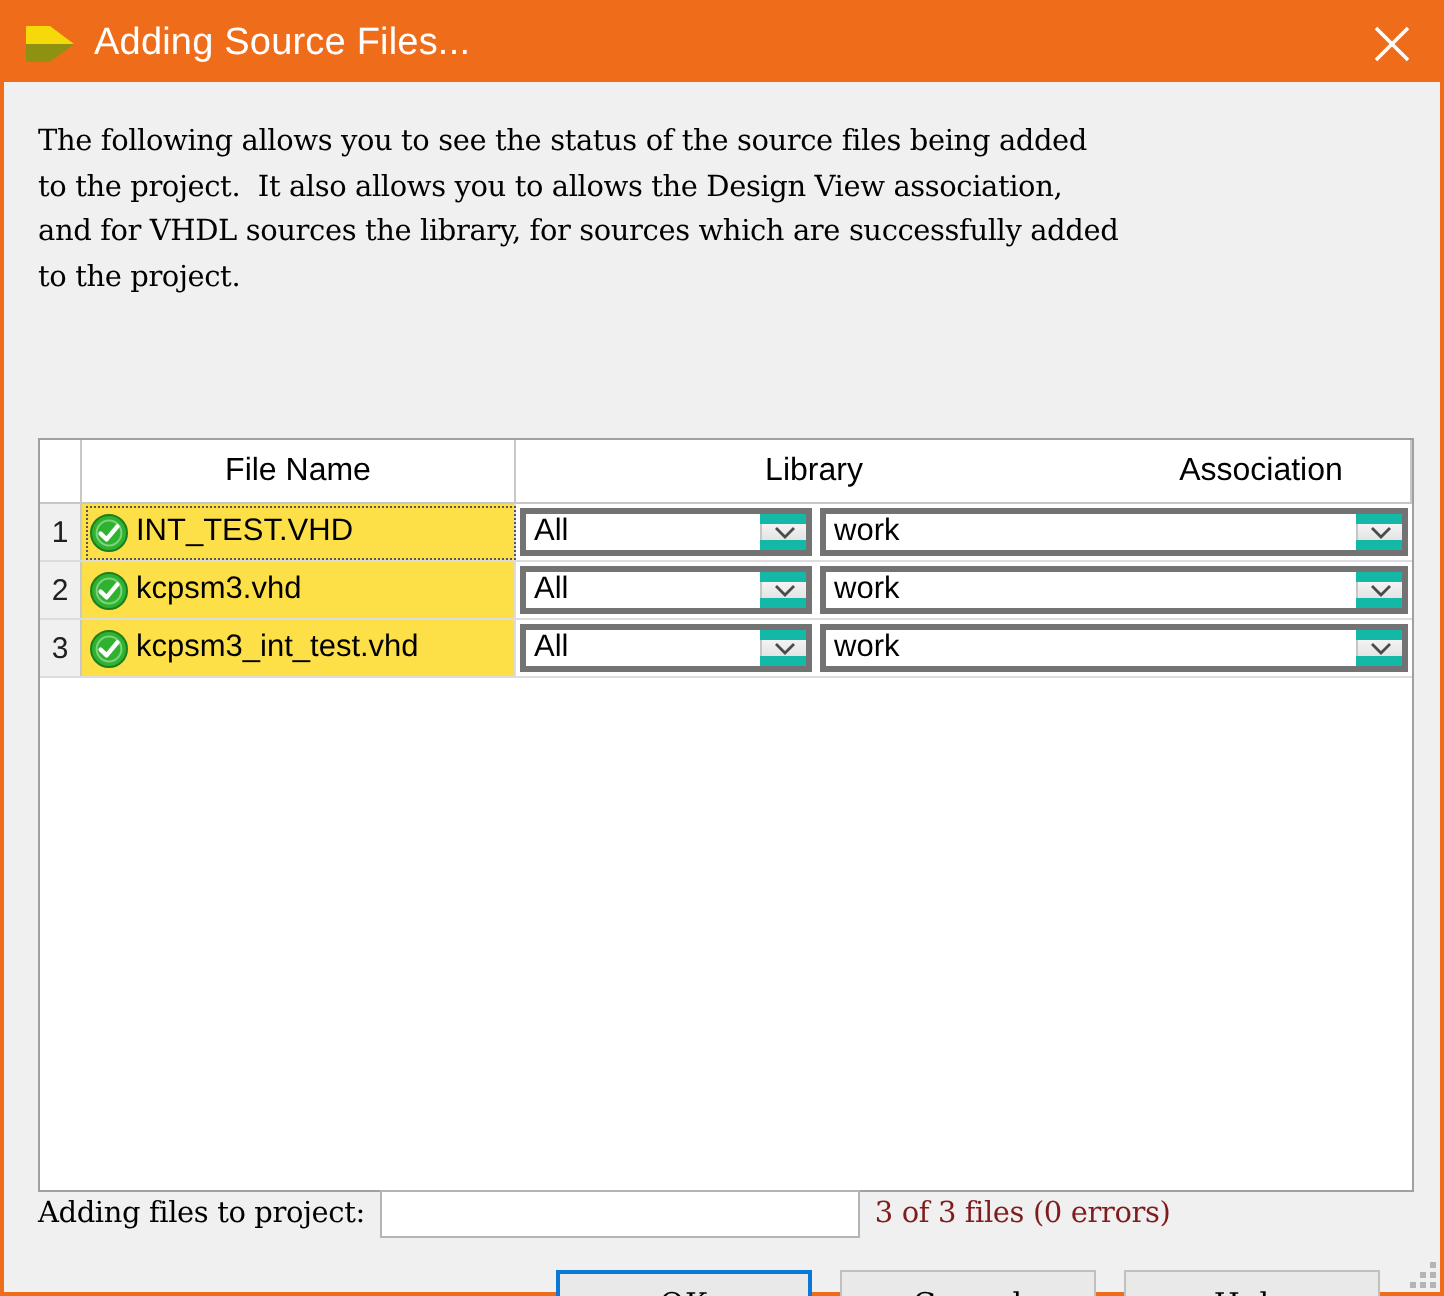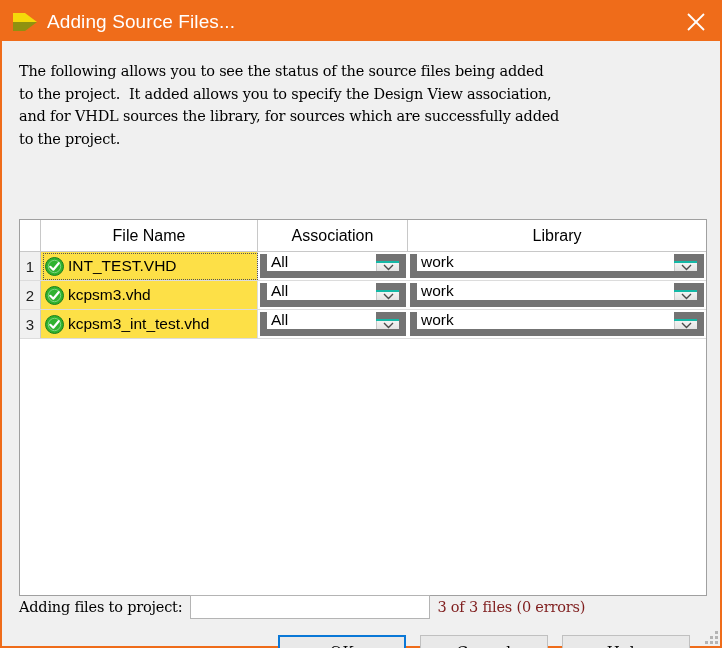--- a/index.html
+++ b/index.html
@@ -172,25 +172,25 @@
     font-family: "Liberation Sans", sans-serif;
     white-space: nowrap;
     overflow: hidden;
   }
   .cell.assoc { width: 150px; padding: 0 2px; }
   .cell.lib { flex: 1; padding: 0 2px; }
 
   
   .combo {
     display: flex;
-    align-items: flex-end;
+    align-items: center;
     height: 24px;
     width: 100%;
     box-sizing: border-box;
-    border: 7px solid #737373;
+    border: 3px solid #737373;
     background: #14b8a6;
   }
   .combo-value {
     flex: 1;
     display: flex;
     align-items: center;
     padding-left: 4px;
     font-size: 15.5px;
     color: #000000;
     font-family: "Liberation Sans", sans-serif;
@@ -314,31 +314,31 @@
       <svg width="20" height="20" viewBox="0 0 20 20">
         <line x1="2" y1="2" x2="18" y2="18" stroke="#ffffff" stroke-width="1.8"></line>
         <line x1="18" y1="2" x2="2" y2="18" stroke="#ffffff" stroke-width="1.8"></line>
       </svg>
     </span>
   </div>
 
   <div class="dialog-body">
 
     <div class="intro">The following allows you to see the status of the source files being added
-to the project.  It added allows you to specify the Design View association,
+to the project.  It also allows you to allows the Design View association,
 and for VHDL sources the library, for sources which are successfully added
 to the project.</div>
 
     <div class="grid">
 
       <div class="grid-head">
         <div class="hcell num"></div>
         <div class="hcell name">File Name</div>
+        <div class="hcell lib">Library</div>
         <div class="hcell assoc">Association</div>
-        <div class="hcell lib">Library</div>
       </div>
 
       <div class="grid-rows">
 
         <div class="grow">
           <div class="cell num">1</div>
           <div class="cell name focused">
             <span class="namebox">
               <span class="status-icon">
                 <svg width="19" height="19" viewBox="0 0 19 19">

